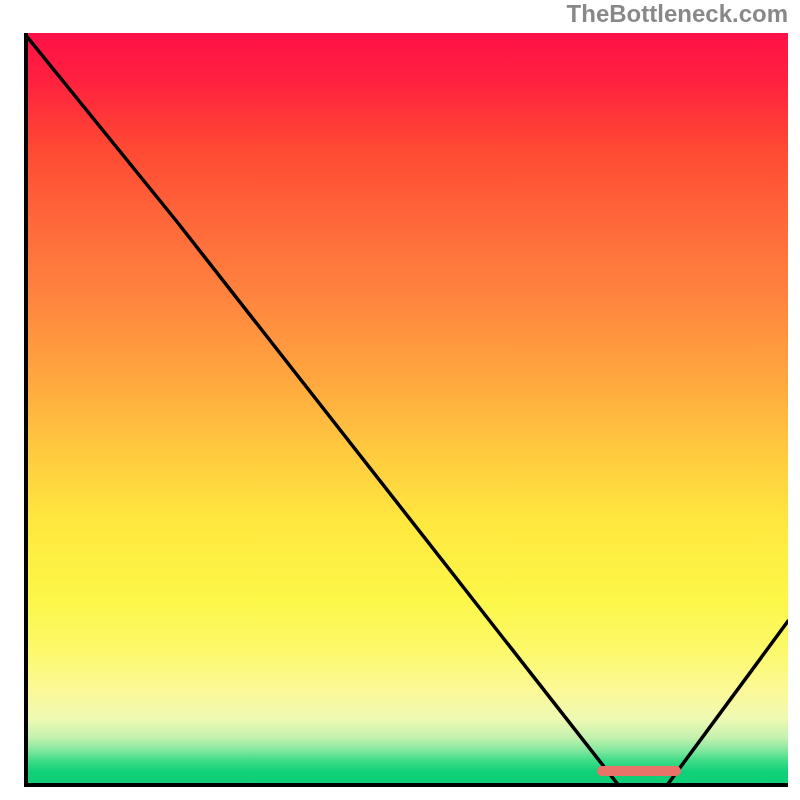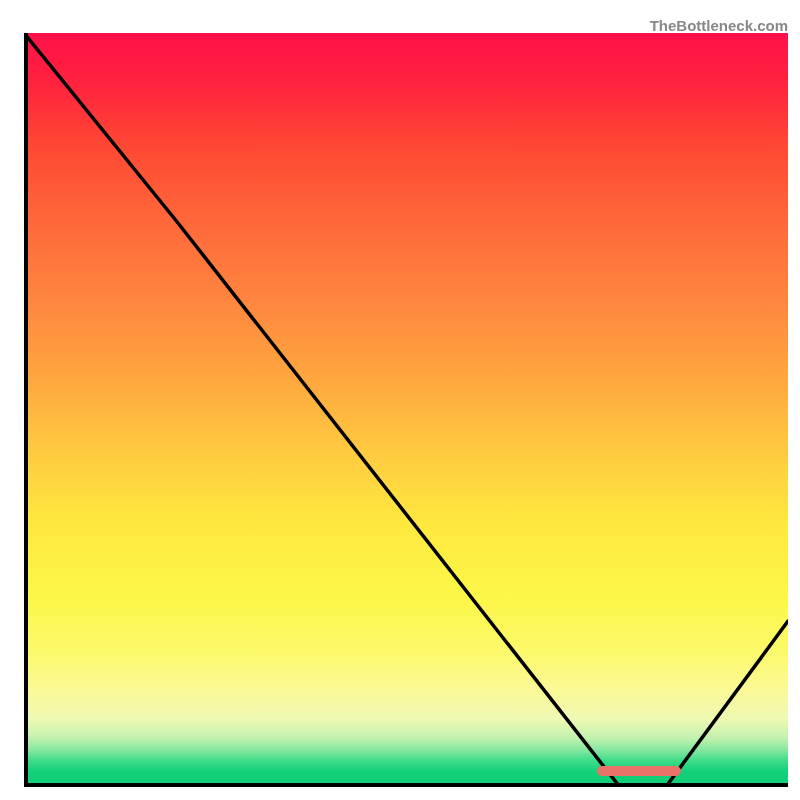--- a/index.html
+++ b/index.html
@@ -8,23 +8,23 @@
       background: #fff;
       font-family: Arial, sans-serif;
     }
     .container {
       width: 800px;
       height: 800px;
       position: relative;
     }
     .attribution {
       position: absolute;
-      top: 17px;
+      top: 0;
       right: 12px;
-      font-size: 15px;
+      font-size: 24px;
       color: #888;
       font-weight: bold;
       font-family: Arial, sans-serif;
     }
     .chart-area {
       position: absolute;
       left: 24px;
       top: 33px;
       width: 764px;
       height: 754px;

